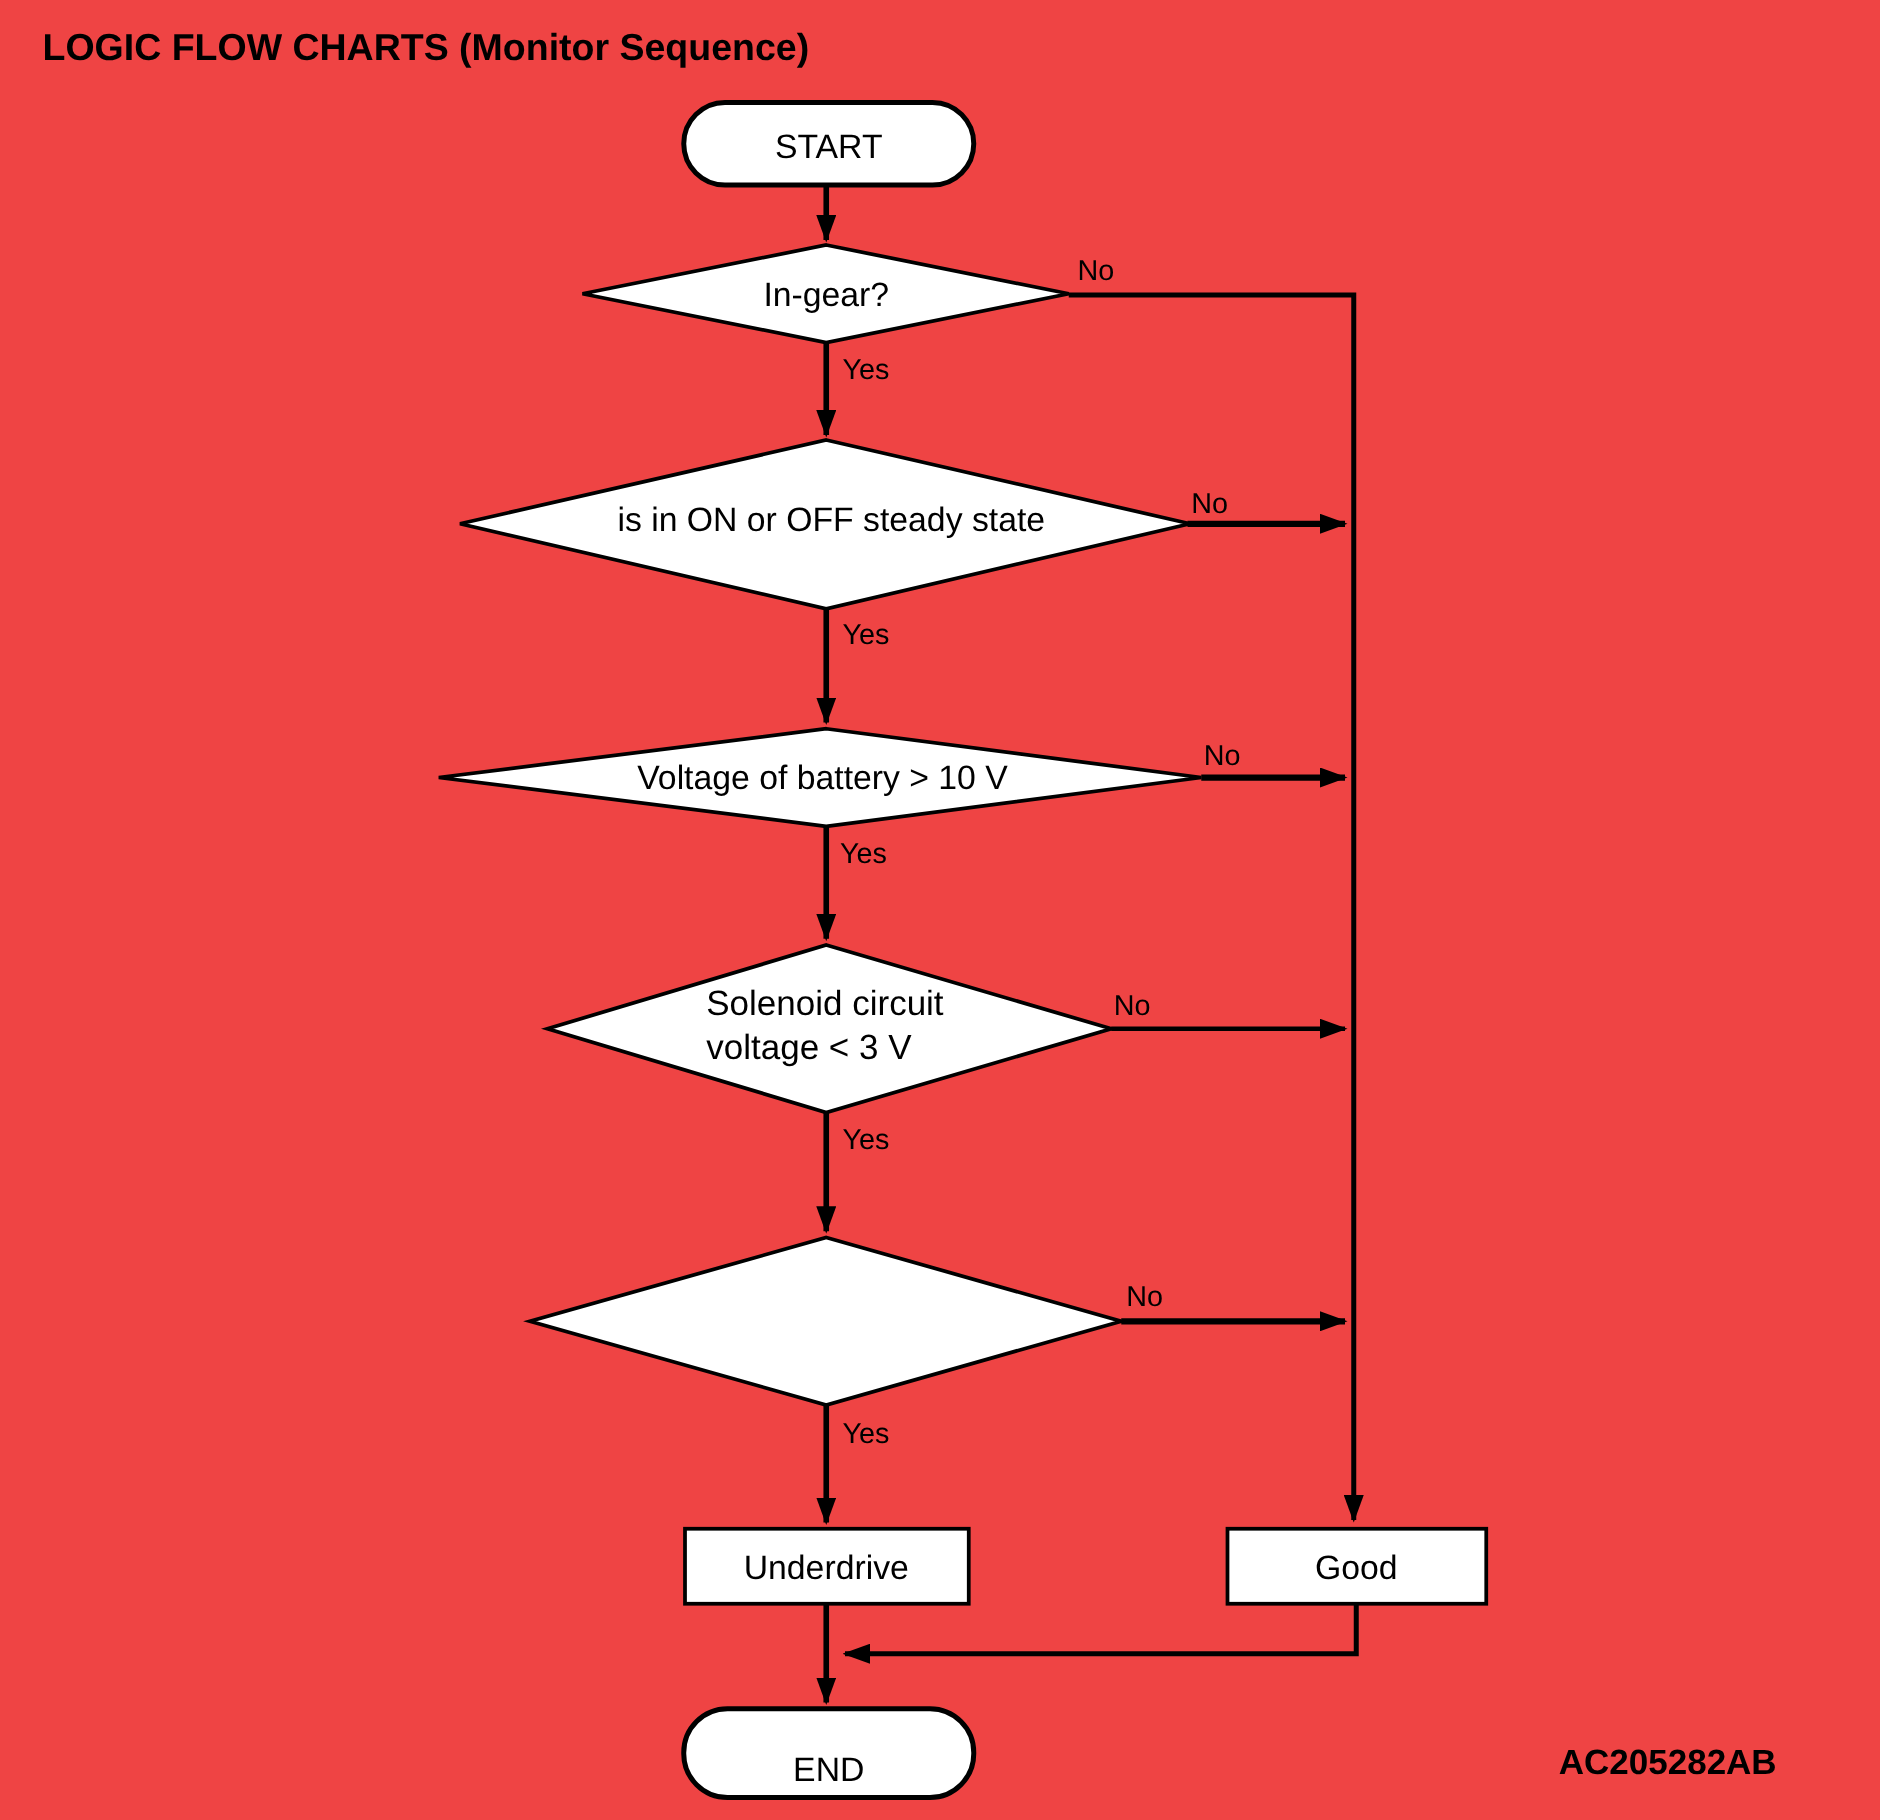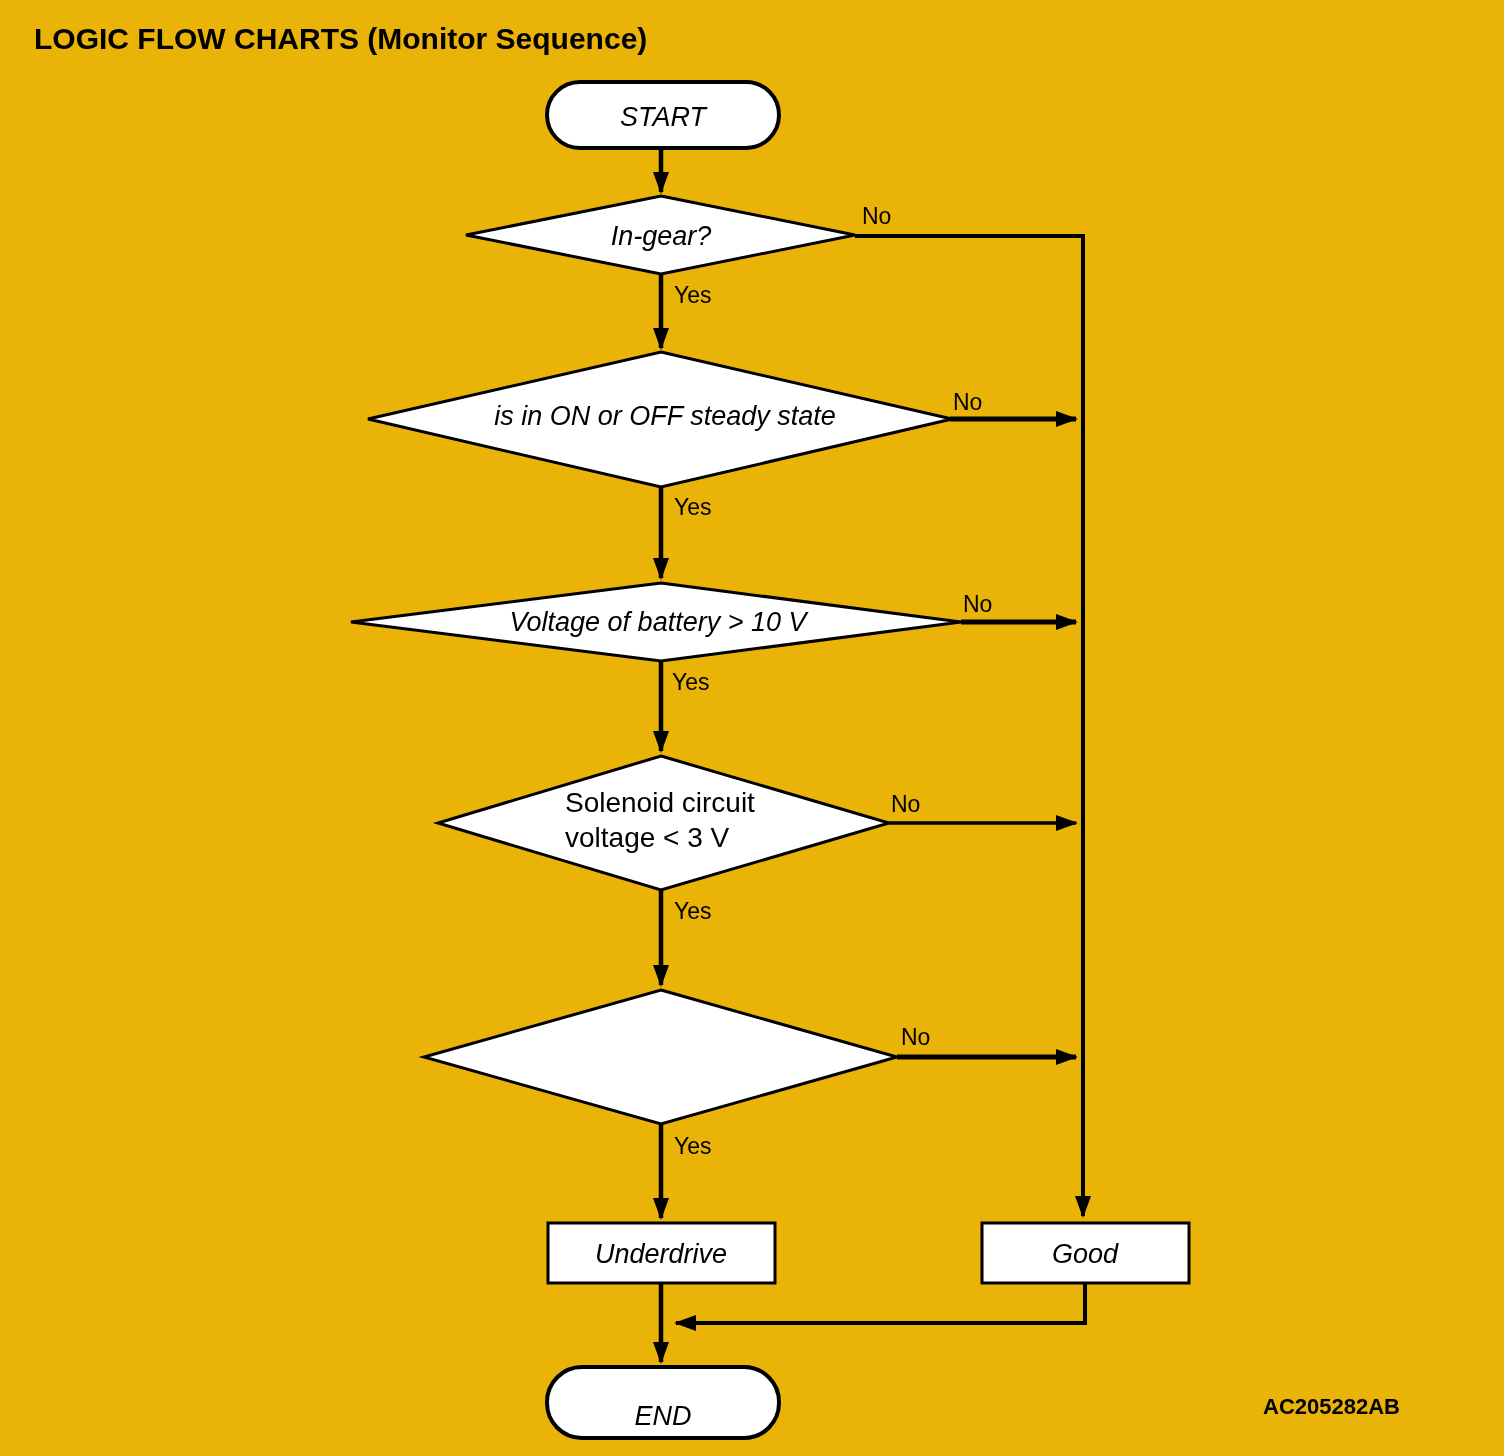--- a/index.html
+++ b/index.html
@@ -4,21 +4,21 @@
 <style>
   html, body {
     margin: 0;
     padding: 0;
     background: #ffffff;
   }
   .canvas {
     position: relative;
     width: 1504px;
     height: 1456px;
-    background: #eab308;
+    background: #ef4444;
     font-family: "Liberation Sans", sans-serif;
     color: #000000;
     overflow: hidden;
   }
   .page-title {
     position: absolute;
     left: 34px;
     top: 22px;
     font-size: 30px;
     font-weight: bold;
@@ -29,43 +29,41 @@
     left: 0;
     top: 0;
   }
   .node-text {
     position: absolute;
     transform: translate(-50%, -50%);
     text-align: center;
     font-size: 27px;
     line-height: 34px;
     white-space: nowrap;
-    font-style: italic;
   }
   .node-text-left {
     position: absolute;
     text-align: left;
     font-size: 28px;
     line-height: 35px;
     white-space: nowrap;
   }
   .edge-label {
     position: absolute;
     font-size: 23px;
     line-height: 30px;
     white-space: nowrap;
   }
   .figure-code {
     position: absolute;
     left: 1247px;
     top: 1394px;
-    font-size: 22px;
+    font-size: 28px;
     font-weight: bold;
     white-space: nowrap;
-    margin-left: 16px;
   }
 </style>
 </head>
 <body>
 
 <div class="canvas">
 
   <div class="page-title">LOGIC FLOW CHARTS (Monitor Sequence)</div>
 
   <svg class="flow-layer" width="1504" height="1456" viewBox="0 0 1504 1456">

